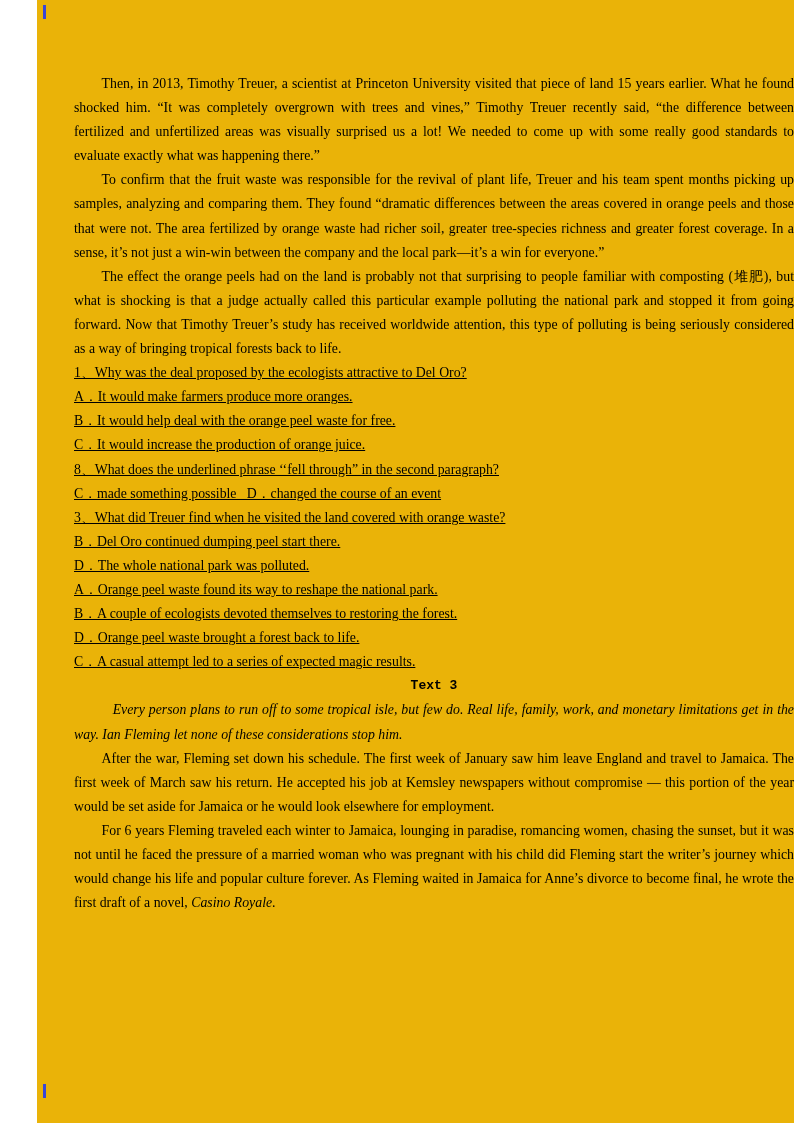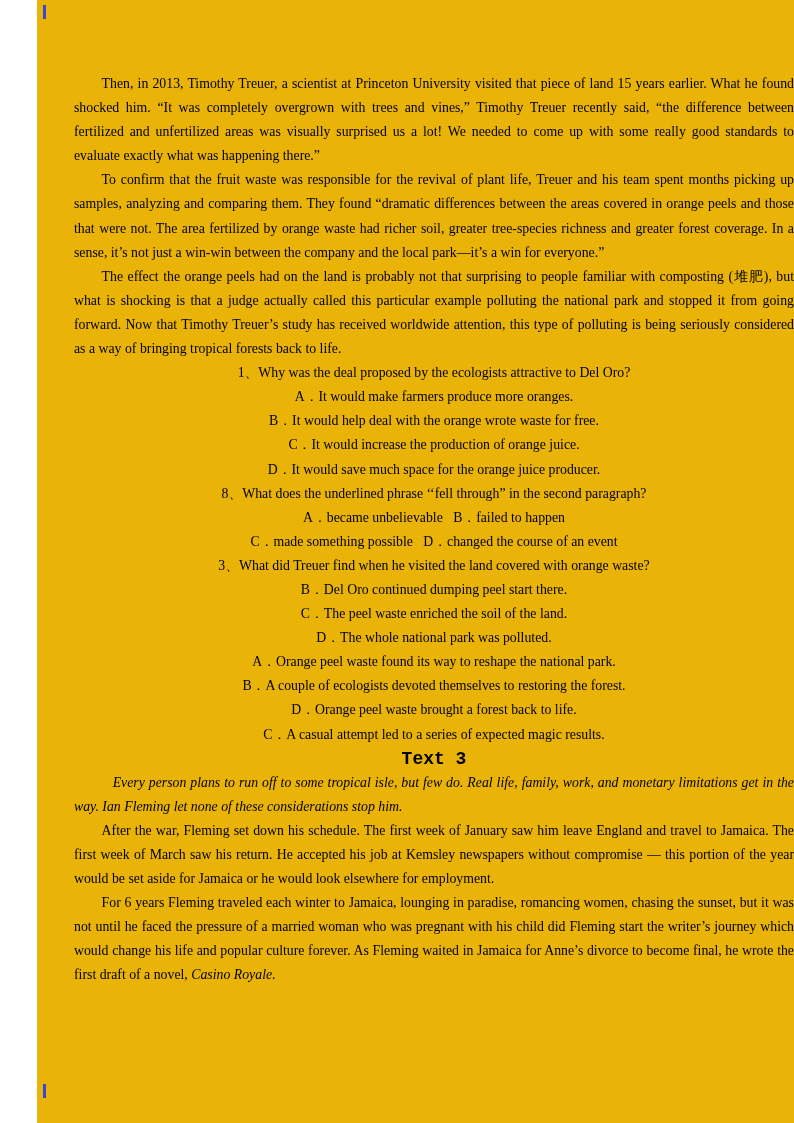--- a/index.html
+++ b/index.html
@@ -36,60 +36,58 @@
     margin: 0;
     text-align: justify;
     text-indent: 2em;
   }
   p.para-deep {
     text-indent: 2.8em;
     font-style: italic;
   }
   .qline {
     margin: 0;
-    text-align: center;
+    text-align: left;
     white-space: pre-wrap;
+    text-decoration: underline;
   }
   .text3-heading {
     margin: 0;
     text-align: center;
     font-family: "Liberation Mono", monospace;
     font-weight: bold;
-    font-size: 18px;
+    font-size: 13px;
     line-height: 24.1px;
   }
   .italic { font-style: italic; }
 </style>
 </head>
 <body>
 
 <div class="page">
 
   <div class="mark mark-tl"></div>
   <div class="mark mark-bl"></div>
 
   <div class="content">
 
     <p class="para">Then, in 2013, Timothy Treuer, a scientist at Princeton University visited that piece of land 15 years earlier. What he found shocked him. “It was completely overgrown with trees and vines,” Timothy Treuer recently said, “the difference between fertilized and unfertilized areas was visually surprised us a lot! We needed to come up with some really good standards to evaluate exactly what was happening there.”</p>
     <p class="para">To confirm that the fruit waste was responsible for the revival of plant life, Treuer and his team spent months picking up samples, analyzing and comparing them. They found “dramatic differences between the areas covered in orange peels and those that were not. The area fertilized by orange waste had richer soil, greater tree-species richness and greater forest coverage. In a sense, it’s not just a win-win between the company and the local park—it’s a win for everyone.”</p>
     <p class="para">The effect the orange peels had on the land is probably not that surprising to people familiar with composting (堆肥), but what is shocking is that a judge actually called this particular example polluting the national park and stopped it from going forward. Now that Timothy Treuer’s study has received worldwide attention, this type of polluting is being seriously considered as a way of bringing tropical forests back to life.</p>
 
     <div class="qline">1、Why was the deal proposed by the ecologists attractive to Del Oro?</div>
     <div class="qline">A．It would make farmers produce more oranges.</div>
-    <div class="qline">B．It would help deal with the orange wrote waste for free.</div>
+    <div class="qline">B．It would help deal with the orange peel waste for free.</div>
     <div class="qline">C．It would increase the production of orange juice.</div>
-    <div class="qline">D．It would save much space for the orange juice producer.</div>
 
     <div class="qline">8、What does the underlined phrase ‘‘fell through” in the second paragraph?</div>
-    <div class="qline">A．became unbelievable&nbsp;&nbsp;&nbsp;B．failed to happen</div>
     <div class="qline">C．made something possible&nbsp;&nbsp;&nbsp;D．changed the course of an event</div>
 
     <div class="qline">3、What did Treuer find when he visited the land covered with orange waste?</div>
     <div class="qline">B．Del Oro continued dumping peel start there.</div>
-    <div class="qline">C．The peel waste enriched the soil of the land.</div>
     <div class="qline">D．The whole national park was polluted.</div>
 
     <div class="qline">A．Orange peel waste found its way to reshape the national park.</div>
     <div class="qline">B．A couple of ecologists devoted themselves to restoring the forest.</div>
     <div class="qline">D．Orange peel waste brought a forest back to life.</div>
     <div class="qline">C．A casual attempt led to a series of expected magic results.</div>
 
     <div class="text3-heading">Text 3</div>
 
     <p class="para para-deep">Every person plans to run off to some tropical isle, but few do. Real life, family, work, and monetary limitations get in the way. Ian Fleming let none of these considerations stop him.</p>

